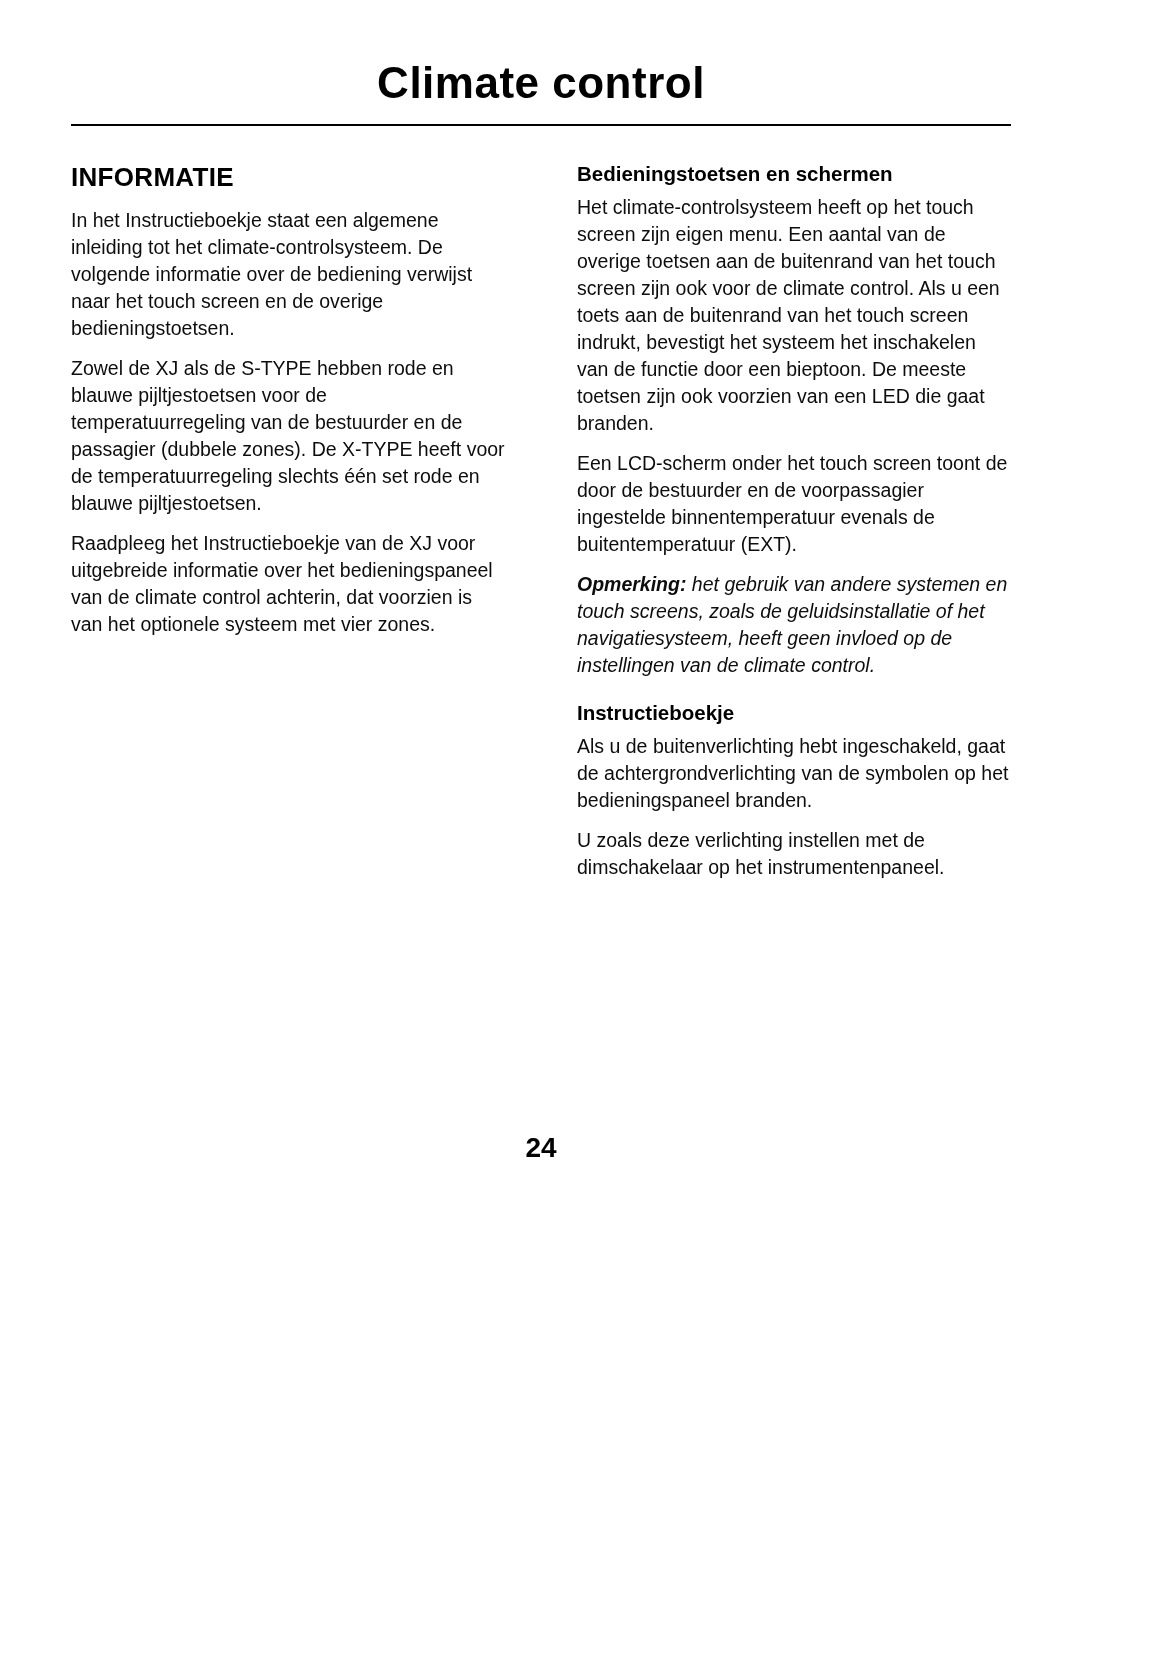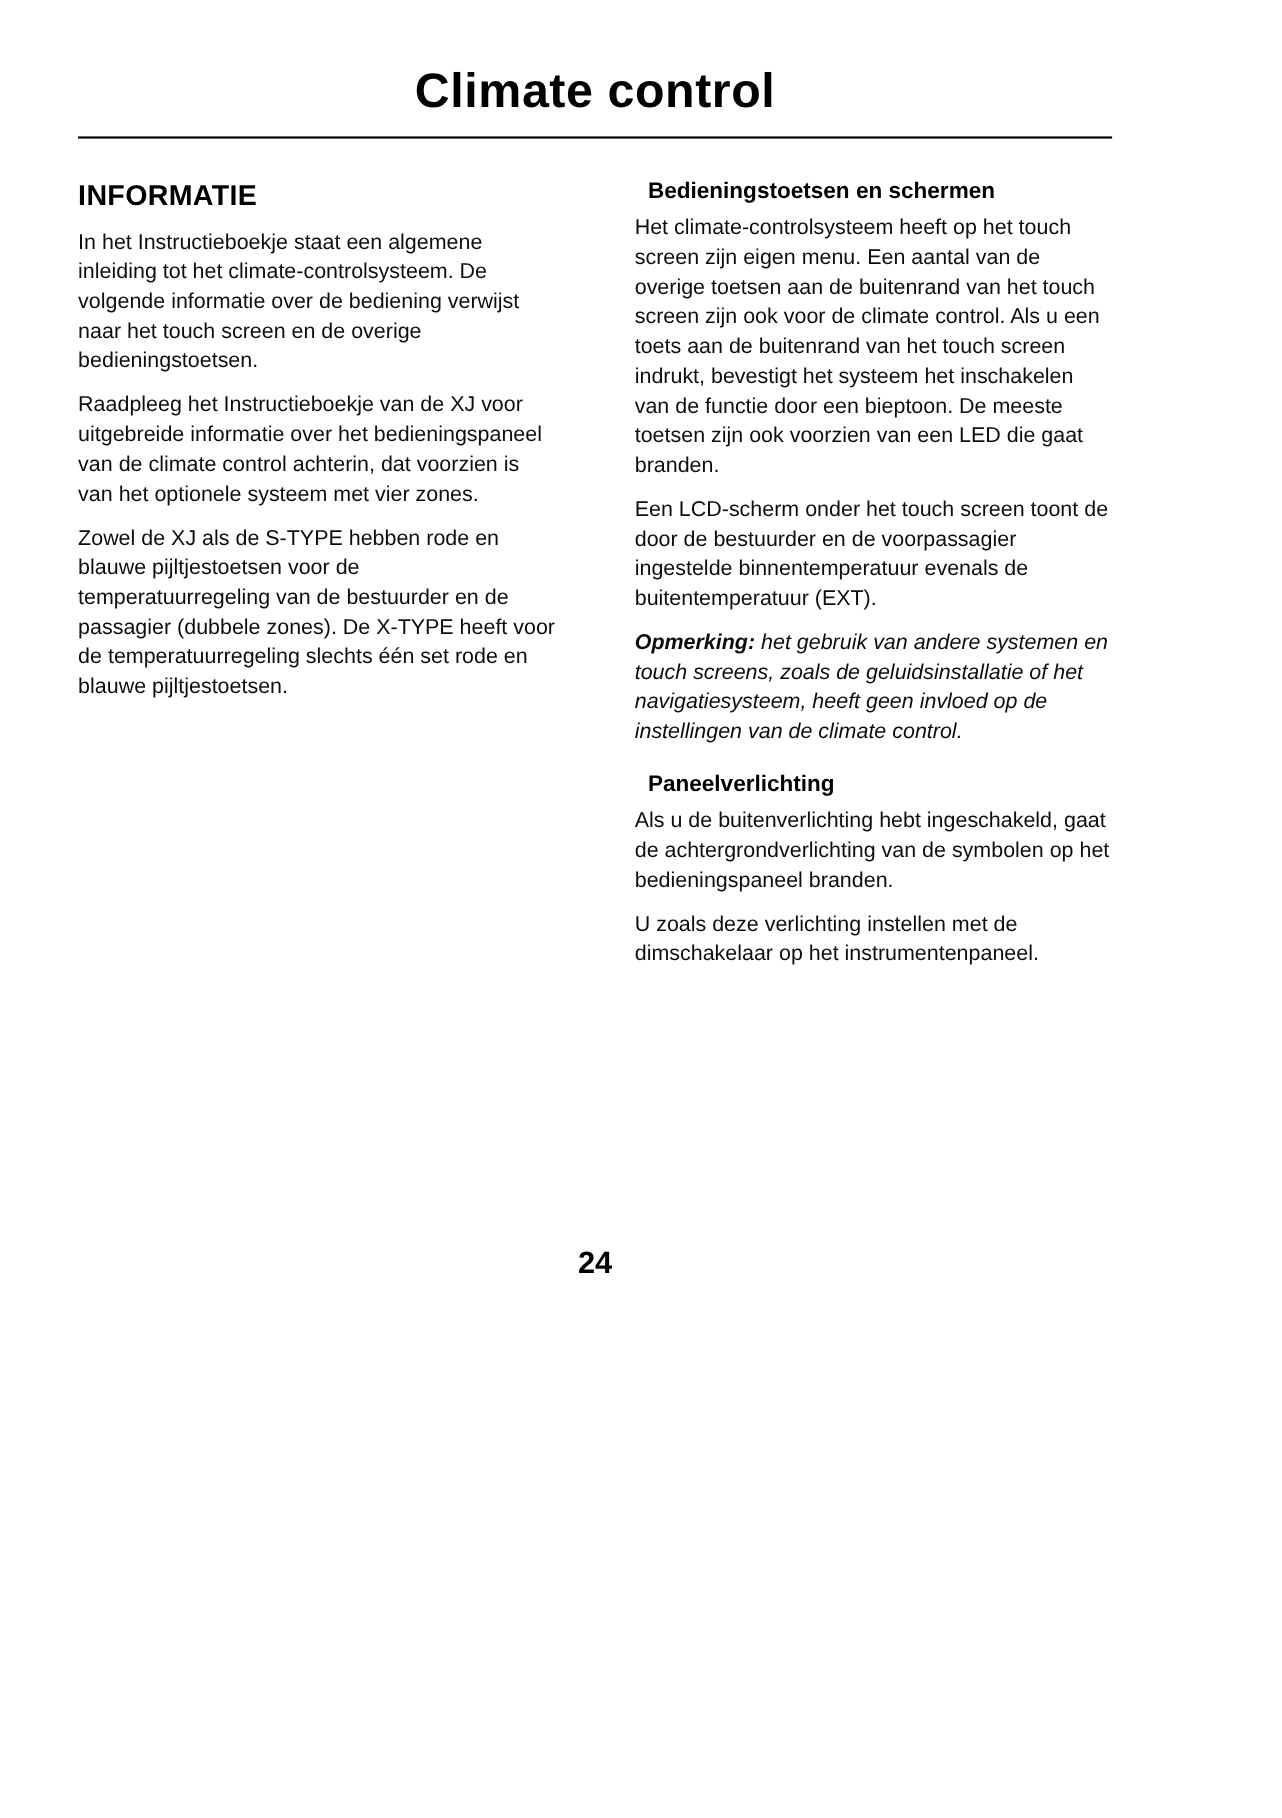--- a/index.html
+++ b/index.html
@@ -46,21 +46,21 @@
     width: 444px;
   }
   .h-left {
     margin: 0 0 14px 0;
     font-size: 26px;
     font-weight: bold;
     letter-spacing: 0.3px;
     color: #000000;
   }
   .h-right {
-    margin: 0 0 8px 12px;
+    margin: 0 0 8px 0;
     font-size: 20.5px;
     font-weight: bold;
     color: #000000;
   }
   .h-right.spaced {
     margin-top: 22px;
   }
   p.body {
     margin: 0 0 13px 0;
     font-size: 19.5px;
@@ -92,32 +92,32 @@
 
   <h1 class="doc-title">Climate control</h1>
 
   <hr class="title-rule">
 
   <div class="columns">
 
     <div class="col">
       <h2 class="h-left">INFORMATIE</h2>
       <p class="body">In het Instructieboekje staat een algemene inleiding tot het climate-controlsysteem. De volgende informatie over de bediening verwijst naar het touch screen en de overige bedieningstoetsen.</p>
+      <p class="body">Zowel de XJ als de S-TYPE hebben rode en blauwe pijltjestoetsen voor de temperatuurregeling van de bestuurder en de passagier (dubbele zones). De X-TYPE heeft voor de temperatuurregeling slechts één set rode en blauwe pijltjestoetsen.</p>
       <p class="body">Raadpleeg het Instructieboekje van de XJ voor uitgebreide informatie over het bedieningspaneel van de climate control achterin, dat voorzien is van het optionele systeem met vier zones.</p>
-      <p class="body">Zowel de XJ als de S-TYPE hebben rode en blauwe pijltjestoetsen voor de temperatuurregeling van de bestuurder en de passagier (dubbele zones). De X-TYPE heeft voor de temperatuurregeling slechts één set rode en blauwe pijltjestoetsen.</p>
     </div>
 
     <div class="col">
       <h3 class="h-right">Bedieningstoetsen en schermen</h3>
       <p class="body">Het climate-controlsysteem heeft op het touch screen zijn eigen menu. Een aantal van de overige toetsen aan de buitenrand van het touch screen zijn ook voor de climate control. Als u een toets aan de buitenrand van het touch screen indrukt, bevestigt het systeem het inschakelen van de functie door een bieptoon. De meeste toetsen zijn ook voorzien van een LED die gaat branden.</p>
       <p class="body">Een LCD-scherm onder het touch screen toont de door de bestuurder en de voorpassagier ingestelde binnentemperatuur evenals de buitentemperatuur (EXT).</p>
 
       <p class="body note"><span class="note-lead">Opmerking:</span><span> het gebruik van andere systemen en touch screens, zoals de geluidsinstallatie of het navigatiesysteem, heeft geen invloed op de instellingen van de climate control.</span></p>
 
-      <h3 class="h-right spaced">Paneelverlichting</h3>
+      <h3 class="h-right spaced">Instructieboekje</h3>
       <p class="body">Als u de buitenverlichting hebt ingeschakeld, gaat de achtergrondverlichting van de symbolen op het bedieningspaneel branden.</p>
       <p class="body">U zoals deze verlichting instellen met de dimschakelaar op het instrumentenpaneel.</p>
     </div>
 
   </div>
 
   <div class="page-number">24</div>
 
 </div>
 

